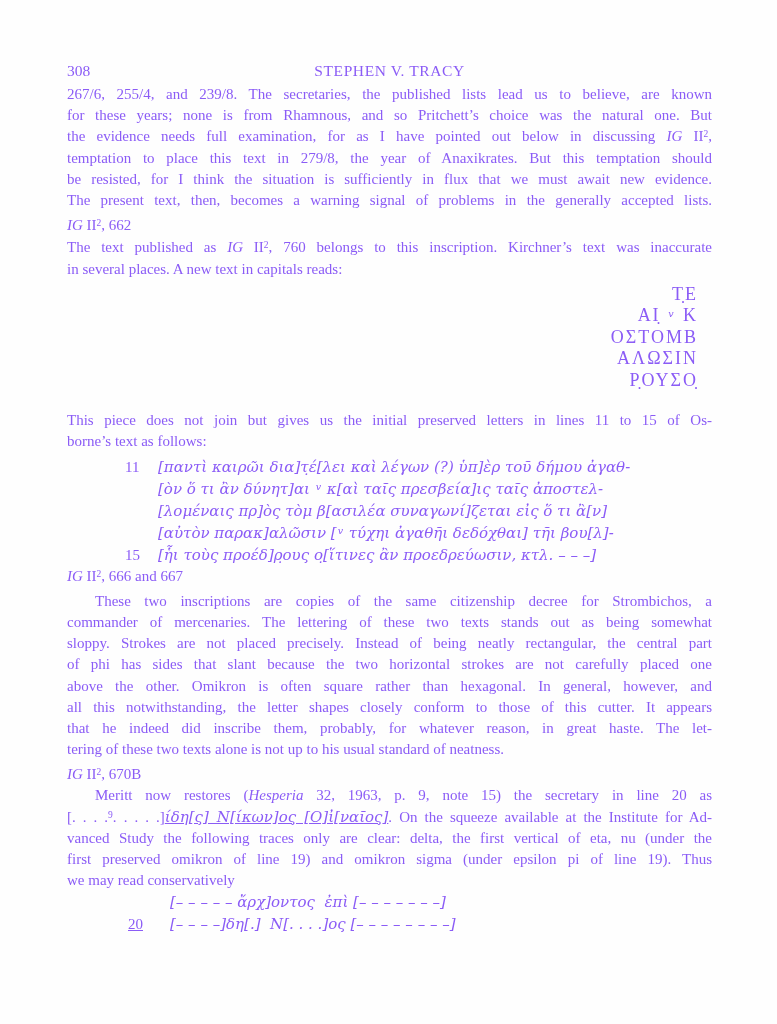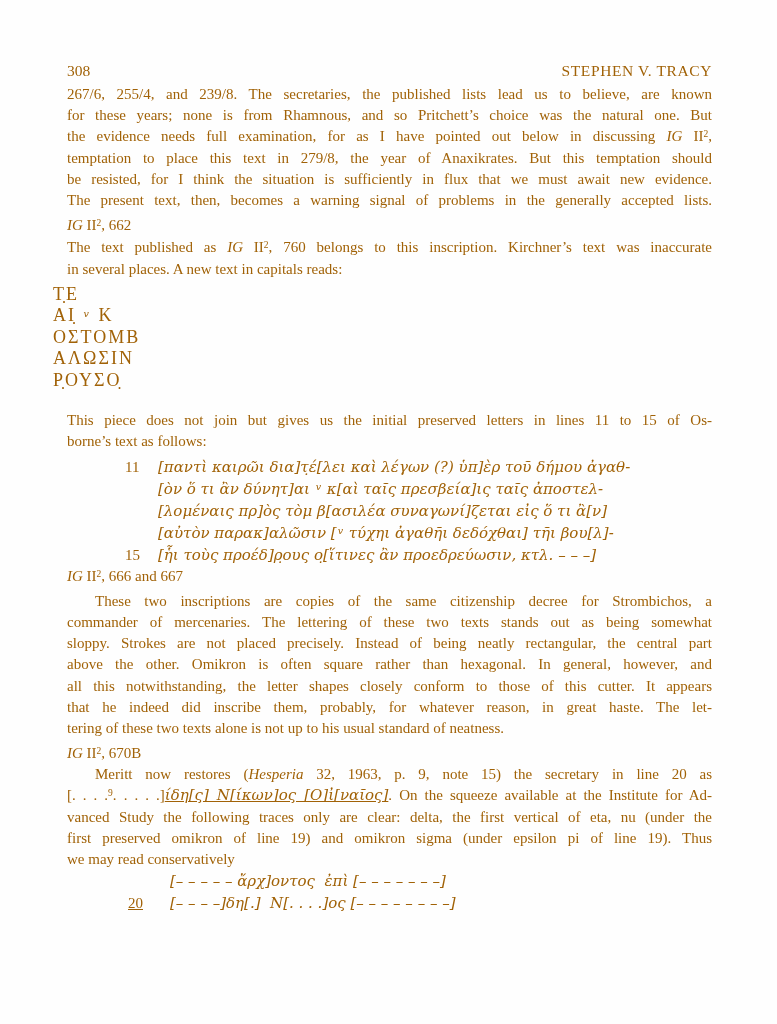--- a/index.html
+++ b/index.html
@@ -2,44 +2,44 @@
 <html><head>
 <meta charset="utf-8">
 <style>
   html,body{margin:0;padding:0;background:#ffffff;}
   .page{
     position:relative;
     width:777px;height:1024px;
     box-sizing:border-box;
     padding:62px 65px 0 67px;
     background:#fefefe;
-    color:#a16207;
+    color:#8b5cf6;
     font-family:"Liberation Serif","DejaVu Serif",serif;
     font-size:15px;
     line-height:21.2px;
     overflow:hidden;
   }
   .runhead{position:relative;height:18px;line-height:18px;font-size:15.5px;}
   .pgnum{position:absolute;left:0;top:0;}
-  .rh{text-align:right;letter-spacing:0.6px;}
+  .rh{text-align:center;letter-spacing:0.6px;}
   .para .ln{height:21.2px;overflow:hidden;}
   .just{text-align:justify;text-align-last:justify;}
   .ind{text-indent:28px;}
   .i{font-style:italic;}
   .s{font-size:9.5px;vertical-align:0.42em;line-height:0;}
   .sv{font-size:9.5px;vertical-align:0.42em;line-height:0;font-style:italic;
       font-family:"DejaVu Serif",serif;padding:0 1px;}
   .g{font-style:italic;font-family:"DejaVu Serif",serif;text-decoration:underline;}
   .h-sec{line-height:21.2px;}
   .h662{margin-top:4px;}
   .h666{margin-top:0;}
   .h670{margin-top:4px;}
   .p-intro{margin-top:4px;}
   .p662{margin-top:1px;}
-  .caps{margin-top:4px;transform:translateX(-14px);text-align:left;
+  .caps{margin-top:4px;transform:translateX(-14px);text-align:right;
         font-size:18px;line-height:21.5px;letter-spacing:2px;}
   .p-piece{margin-top:19px;}
   .gblock{font-size:15px;line-height:22px;}
   .gb1{margin-top:3px;}
   .p666{margin-top:4px;}
   .gl{white-space:pre;}
   .gnum{display:inline-block;font-style:normal;white-space:pre;}
   .gb1 .gnum{margin-left:58px;width:33px;}
   .gb2 .gnum{margin-left:61px;width:42px;text-decoration:underline;}
   .gt{white-space:pre;font-style:italic;font-family:"DejaVu Serif",serif;text-align:right;}
@@ -90,20 +90,21 @@
       <div class="gl"><span class="gnum"></span><span class="gt">[αὐτὸν παρακ]αλῶσιν [<span class="sv">v</span> τύχηι ἀγαθῆι δεδόχθαι] τῆι βου[λ]-</span></div>
       <div class="gl"><span class="gnum">15</span><span class="gt">[ἧι τοὺς προέδ]ρ̣ους ο̣[ἵτινες ἂν προεδρεύωσιν, κτλ. – – –]</span></div>
     </div>
 
   <div class="h-sec h666"><span class="i">IG</span> II<span class="s">2</span>, 666 and 667</div>
 
   <div class="para p666">
       <div class="ln just ind">These two inscriptions are copies of the same citizenship decree for Strombichos, a</div>
       <div class="ln just">commander of mercenaries. The lettering of these two texts stands out as being somewhat</div>
       <div class="ln just">sloppy. Strokes are not placed precisely. Instead of being neatly rectangular, the central part</div>
+      <div class="ln just">of phi has sides that slant because the two horizontal strokes are not carefully placed one</div>
       <div class="ln just">above the other. Omikron is often square rather than hexagonal. In general, however, and</div>
       <div class="ln just">all this notwithstanding, the letter shapes closely conform to those of this cutter. It appears</div>
       <div class="ln just">that he indeed did inscribe them, probably, for whatever reason, in great haste. The let-</div>
       <div class="ln">tering of these two texts alone is not up to his usual standard of neatness.</div>
     </div>
 
   <div class="h-sec h670"><span class="i">IG</span> II<span class="s">2</span>, 670B</div>
 
   <div class="para p670">
       <div class="ln just ind">Meritt now restores (<span class="i">Hesperia</span> 32, 1963, p. 9, note 15) the secretary in line 20 as</div>

